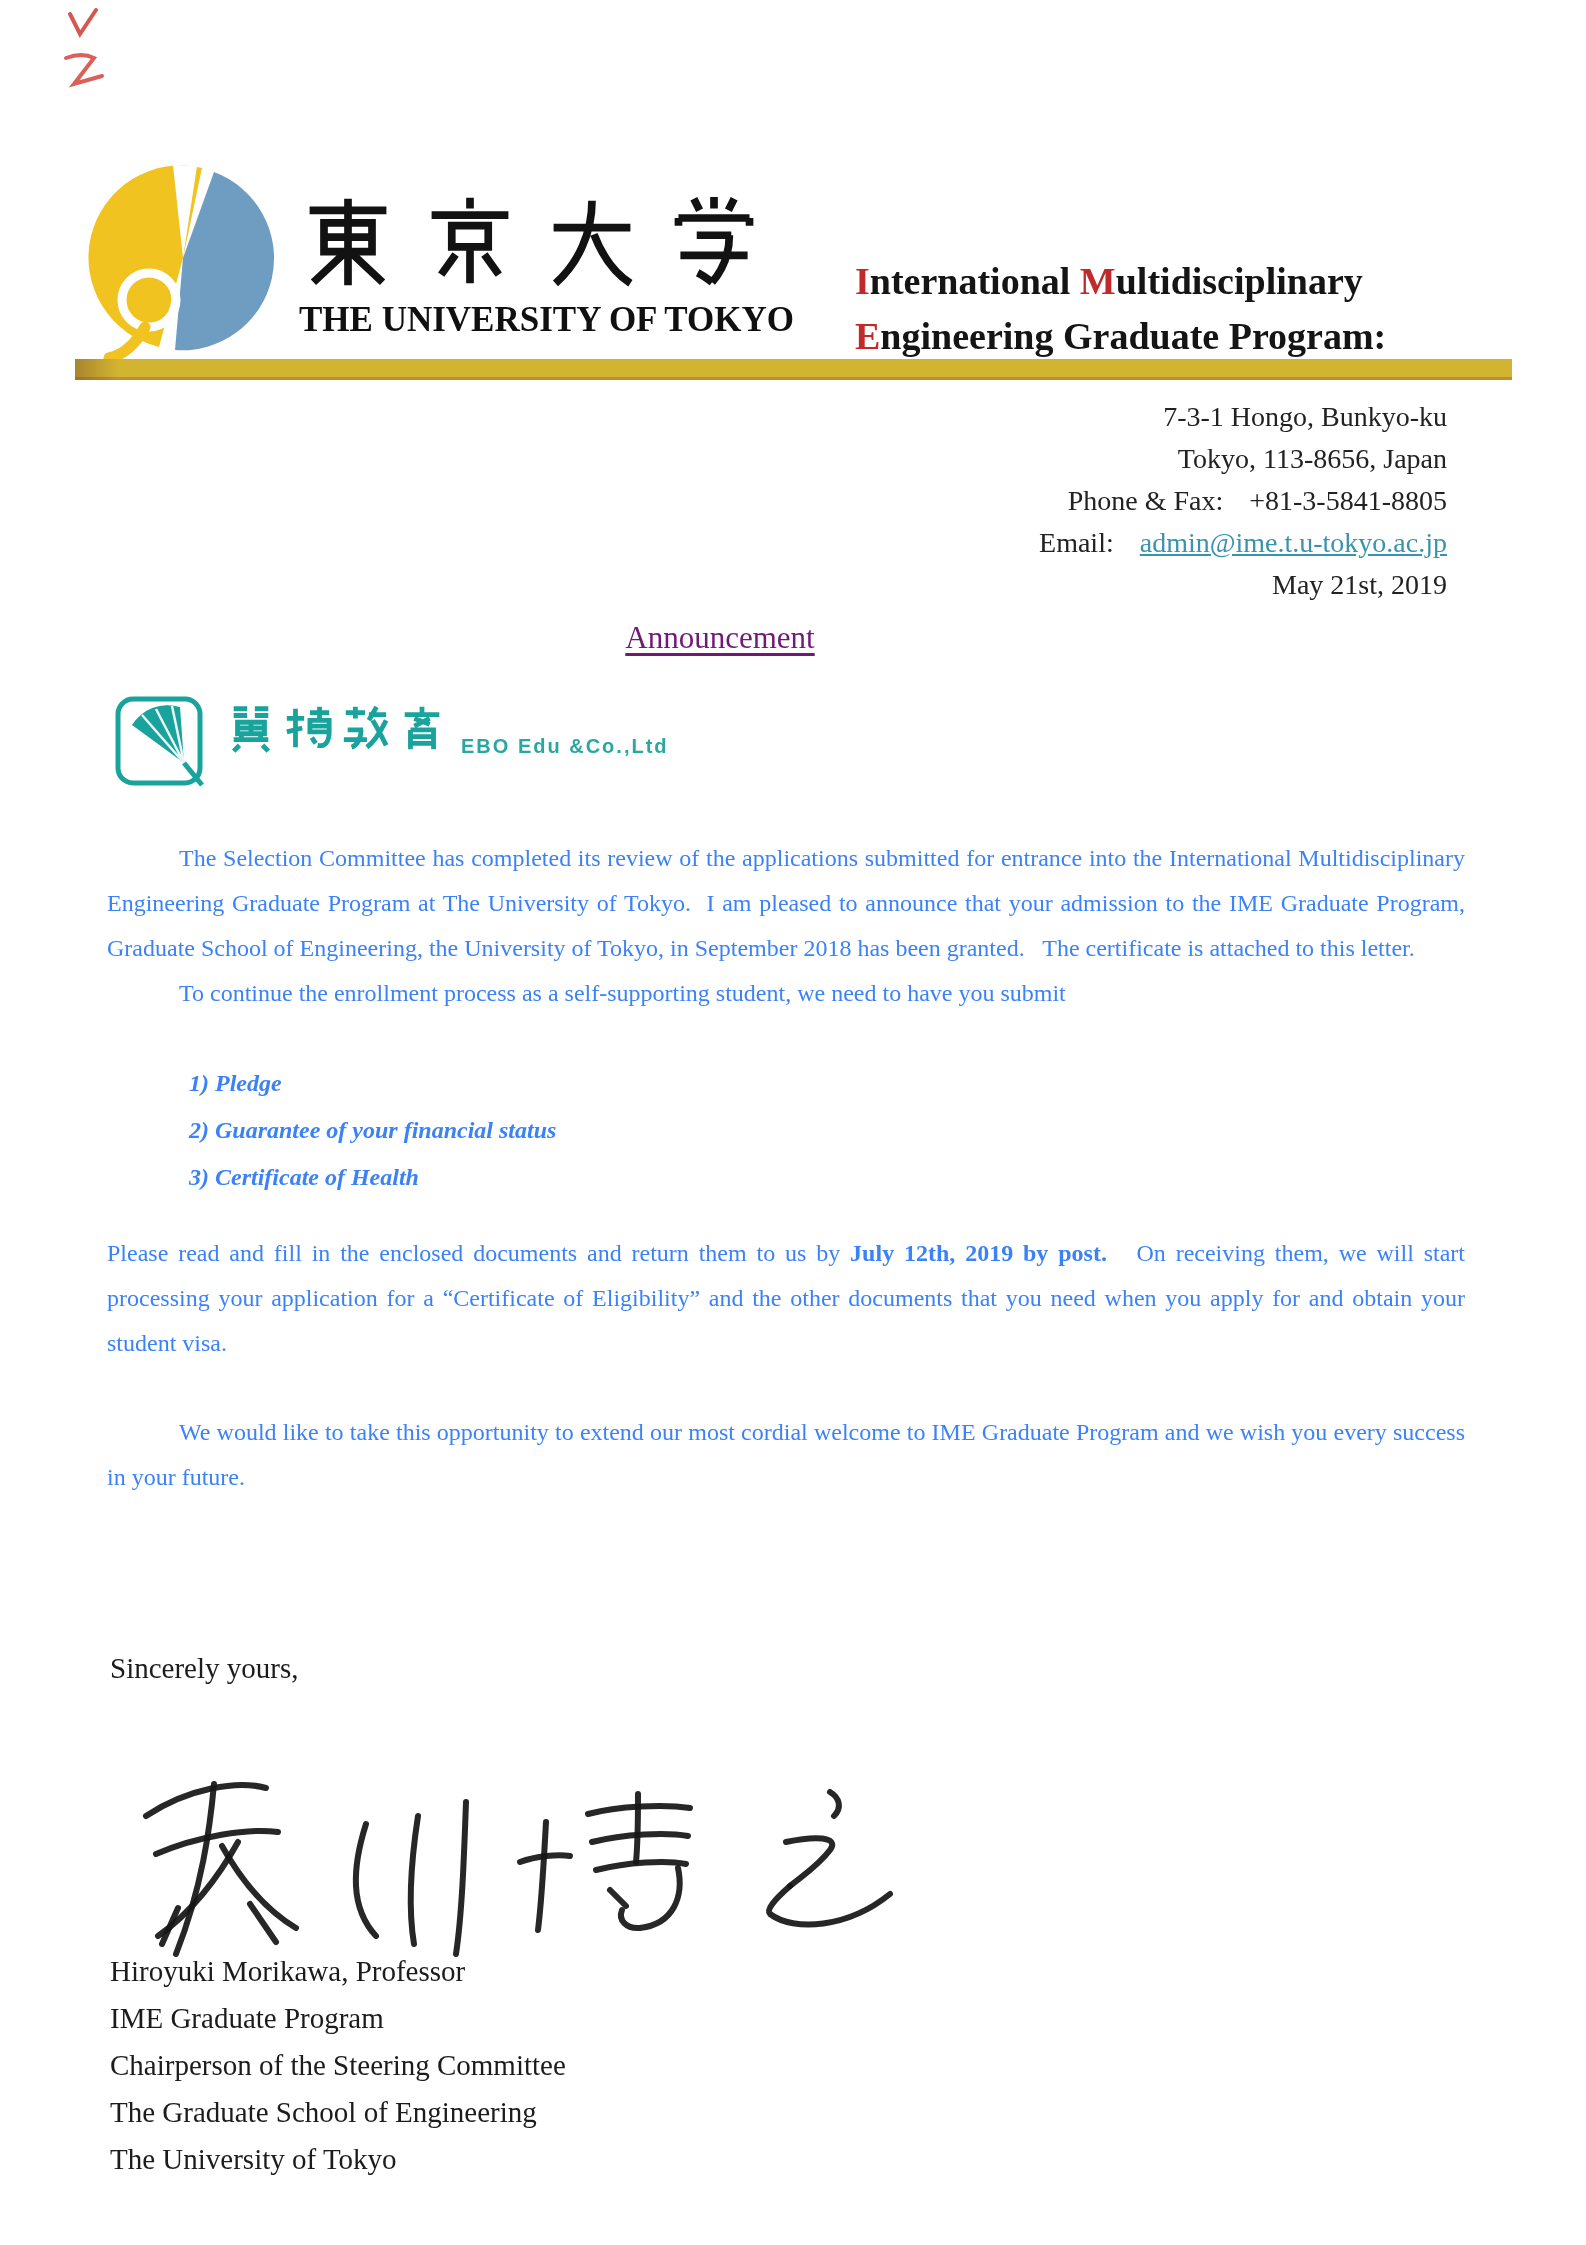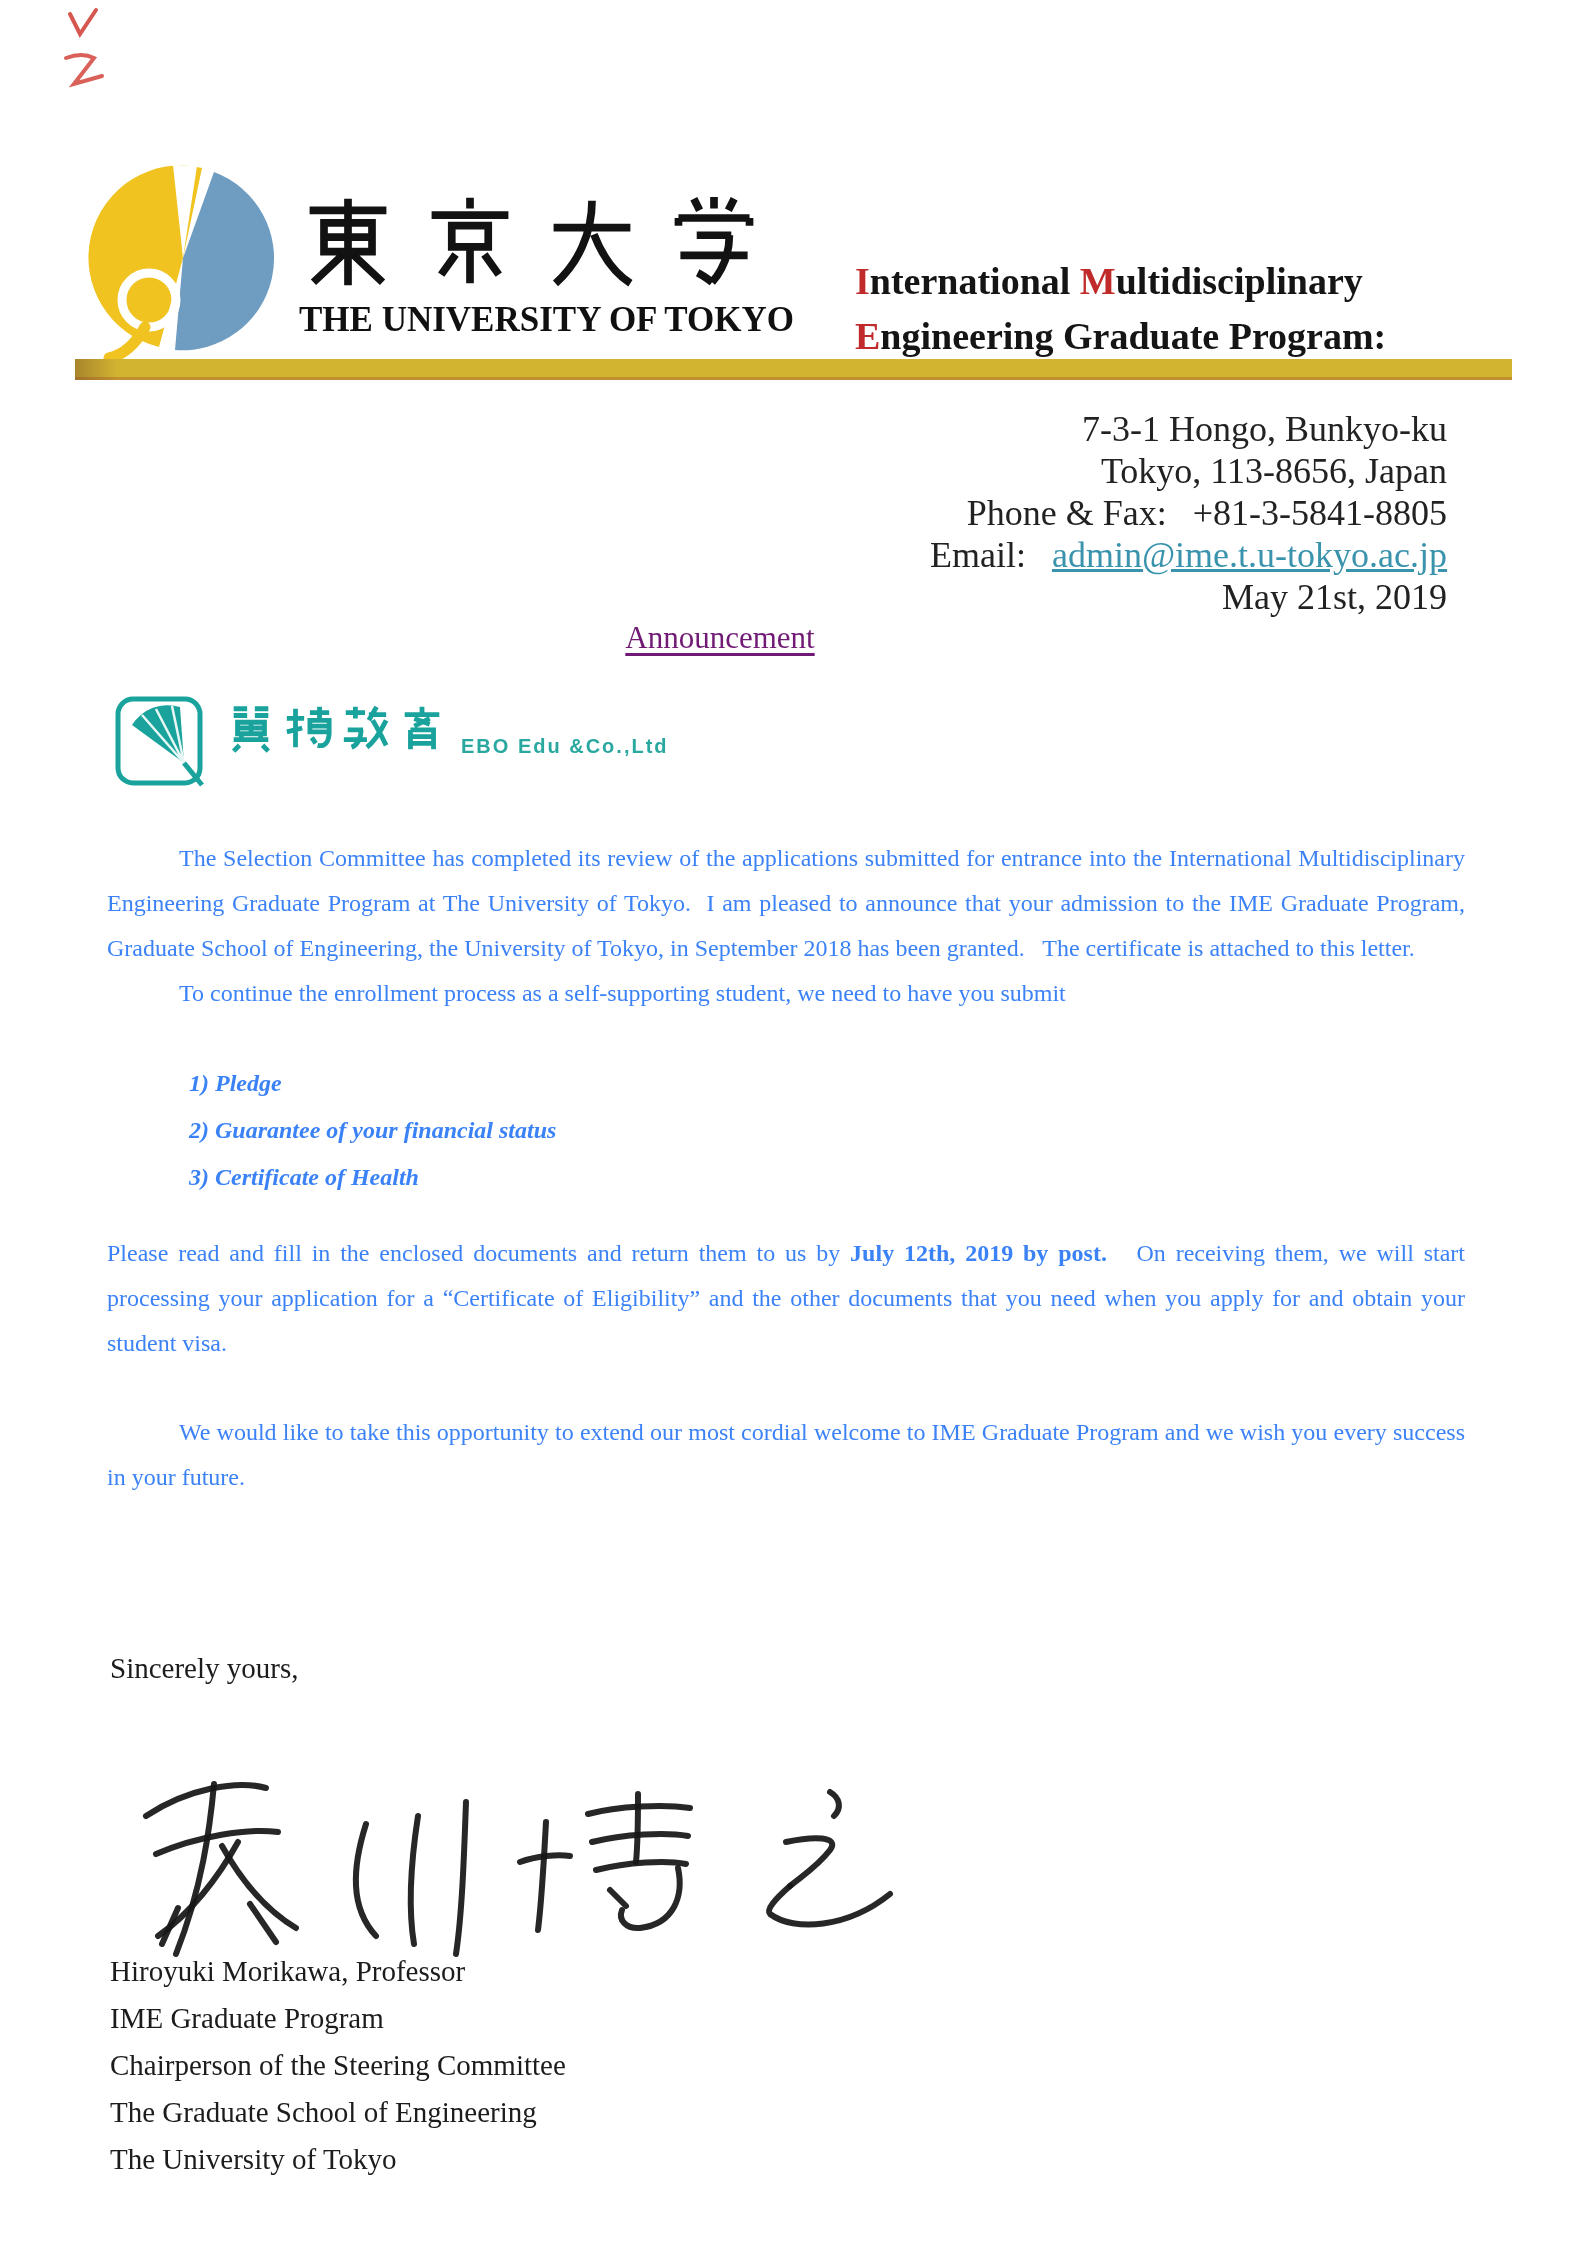--- a/index.html
+++ b/index.html
@@ -19,21 +19,21 @@
     font-weight:bold;font-size:35px;letter-spacing:0px;color:#101010;white-space:nowrap;
   }
   .program{position:absolute;left:855px;top:233px;font-weight:bold;font-size:38px;line-height:55px;color:#151515;white-space:nowrap;margin-top:21px;}
   .program .red{color:#c02a2a;}
   .gold-bar{
     position:absolute;left:75px;top:359px;width:1437px;height:18px;
     background:linear-gradient(90deg,#a8852c 0%,#d3b431 3%,#d3b431 100%);
     border-bottom:3px solid rgba(150,60,40,.30);
   }
   
-  .contact{position:absolute;top:408px;right:139px;text-align:right;font-size:36px;line-height:42px;color:#222;}
+  .contact{position:absolute;top:396px;right:139px;text-align:right;font-size:28px;line-height:42px;color:#222;}
   .contact .gap{display:inline-block;width:26px;}
   .email-link{color:#3a93ad;}
   
   .announce{
     position:absolute;left:75px;top:620px;width:1290px;text-align:center;
     font-size:31px;color:#701a75;text-decoration:underline;text-underline-offset:5px;
   }
   
   .ebo{position:absolute;left:112px;top:693px;display:flex;align-items:flex-start;}
   .ebo-zh{display:flex;gap:7px;margin:10px 0 0 14px;}

